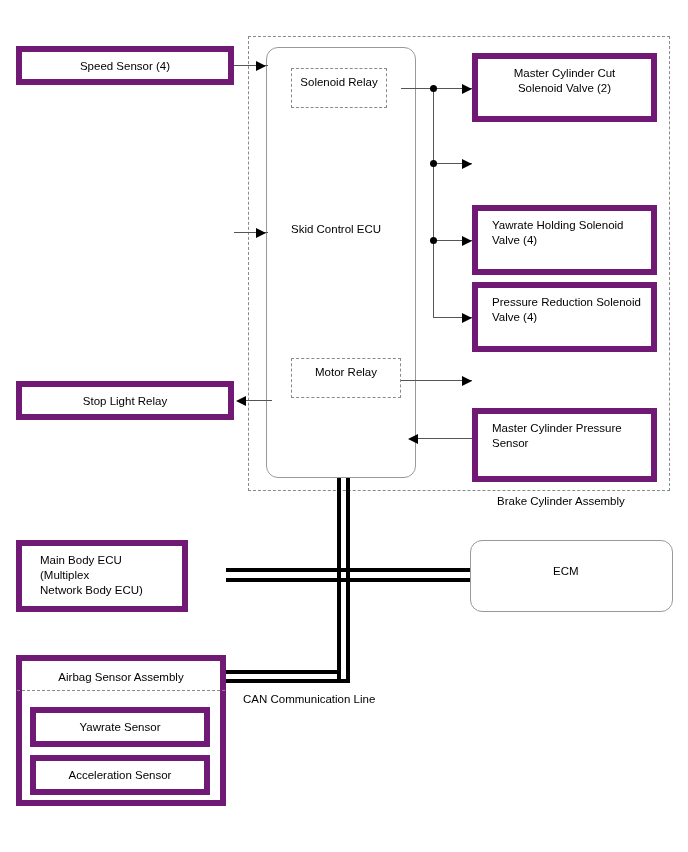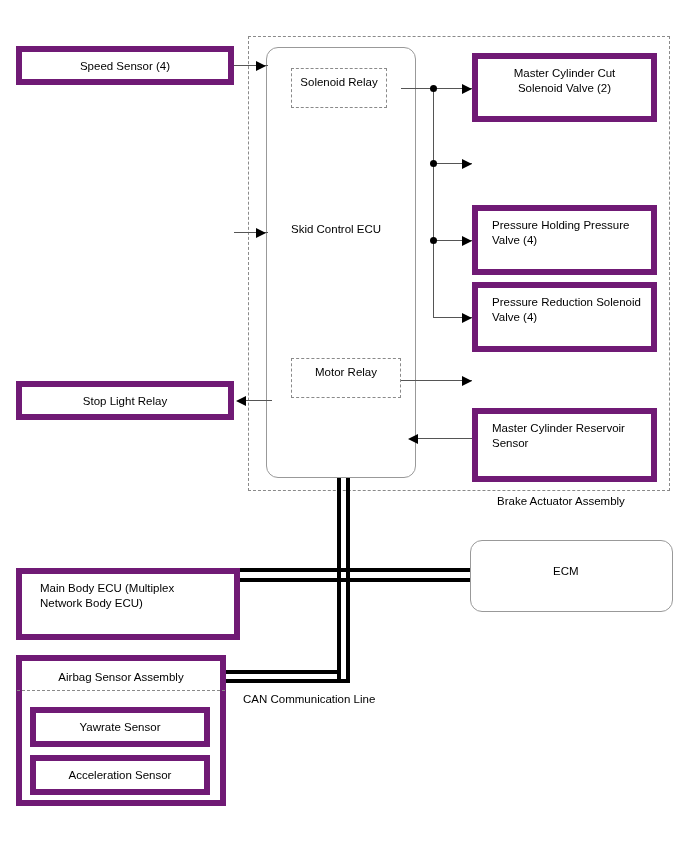--- a/index.html
+++ b/index.html
@@ -119,21 +119,21 @@
     border-top: 1px dashed #8a8a8a;
     height: 0;
   }
 </style>
 </head>
 <body>
 
 <div id="diagram">
 
   <div class="dashbox" style="left:248px; top:36px; width:422px; height:455px;"></div>
-  <div class="caption" style="left:497px; top:495px;">Brake Actuator Assembly</div>
+  <div class="caption" style="left:497px; top:495px;">Brake Cylinder Assembly</div>
 
   <div class="box mid-centered" style="left:16px; top:46px; width:218px; height:39px;">
     <div class="lbl">Speed Sensor (4)</div>
   </div>
 
 
   <div class="box mid-centered" style="left:16px; top:381px; width:218px; height:39px;">
     <div class="lbl">Stop Light Relay</div>
   </div>
 
@@ -151,36 +151,36 @@
   <div class="box top-centered" style="left:472px; top:53px; width:185px; height:69px;padding-left:32px;">
     <div class="lbl">
       <span>Master Cylinder Cut</span><br>
       <span>Solenoid Valve (2)</span>
     </div>
   </div>
 
 
   <div class="box top-centered left-two" style="left:472px; top:205px; width:185px; height:70px;">
     <div class="lbl">
-      <span>Pressure Holding Pressure</span><br>
+      <span>Yawrate Holding Solenoid</span><br>
       <span>Valve (4)</span>
     </div>
   </div>
 
   <div class="box top-centered left-two" style="left:472px; top:282px; width:185px; height:70px;">
     <div class="lbl">
       <span>Pressure Reduction Solenoid</span><br>
       <span>Valve (4)</span>
     </div>
   </div>
 
 
   <div class="box top-centered left-two" style="left:472px; top:408px; width:185px; height:74px;">
     <div class="lbl">
-      <span>Master Cylinder Reservoir</span><br>
+      <span>Master Cylinder Pressure</span><br>
       <span>Sensor</span>
     </div>
   </div>
 
   <div class="hline" style="left:234px; top:65px; width:34px;"></div>
   <div class="arrow-r" style="left:256px; top:61px;"></div>
 
   <div class="hline" style="left:234px; top:232px; width:34px;"></div>
   <div class="arrow-r" style="left:256px; top:228px;"></div>
 
@@ -217,21 +217,21 @@
 
   <div class="canline can-h" style="left:226px; top:568px; width:244px;"></div>
 
   <div class="canline can-h" style="left:226px; top:578px; width:244px;"></div>
 
   <div class="canline can-h" style="left:226px; top:670px; width:115px;"></div>
   <div class="canline can-h" style="left:226px; top:679px; width:124px;"></div>
 
   <div class="caption" style="left:243px; top:693px;">CAN Communication Line</div>
 
-  <div class="box" style="left:16px; top:540px; width:224px; height:72px;margin-top:28px;">
+  <div class="box" style="left:16px; top:540px; width:172px; height:72px;">
     <div class="lbl" style="top:7px; text-align:left; padding-left:18px;">
       <span>Main Body ECU (Multiplex</span><br>
       <span>Network Body ECU)</span>
     </div>
   </div>
 
   <div class="ecu" style="left:470px; top:540px; width:203px; height:72px;"></div>
   <div class="ecu-label" style="left:553px; top:565px;">ECM</div>
 
   <div class="box" style="left:16px; top:655px; width:210px; height:151px;">

